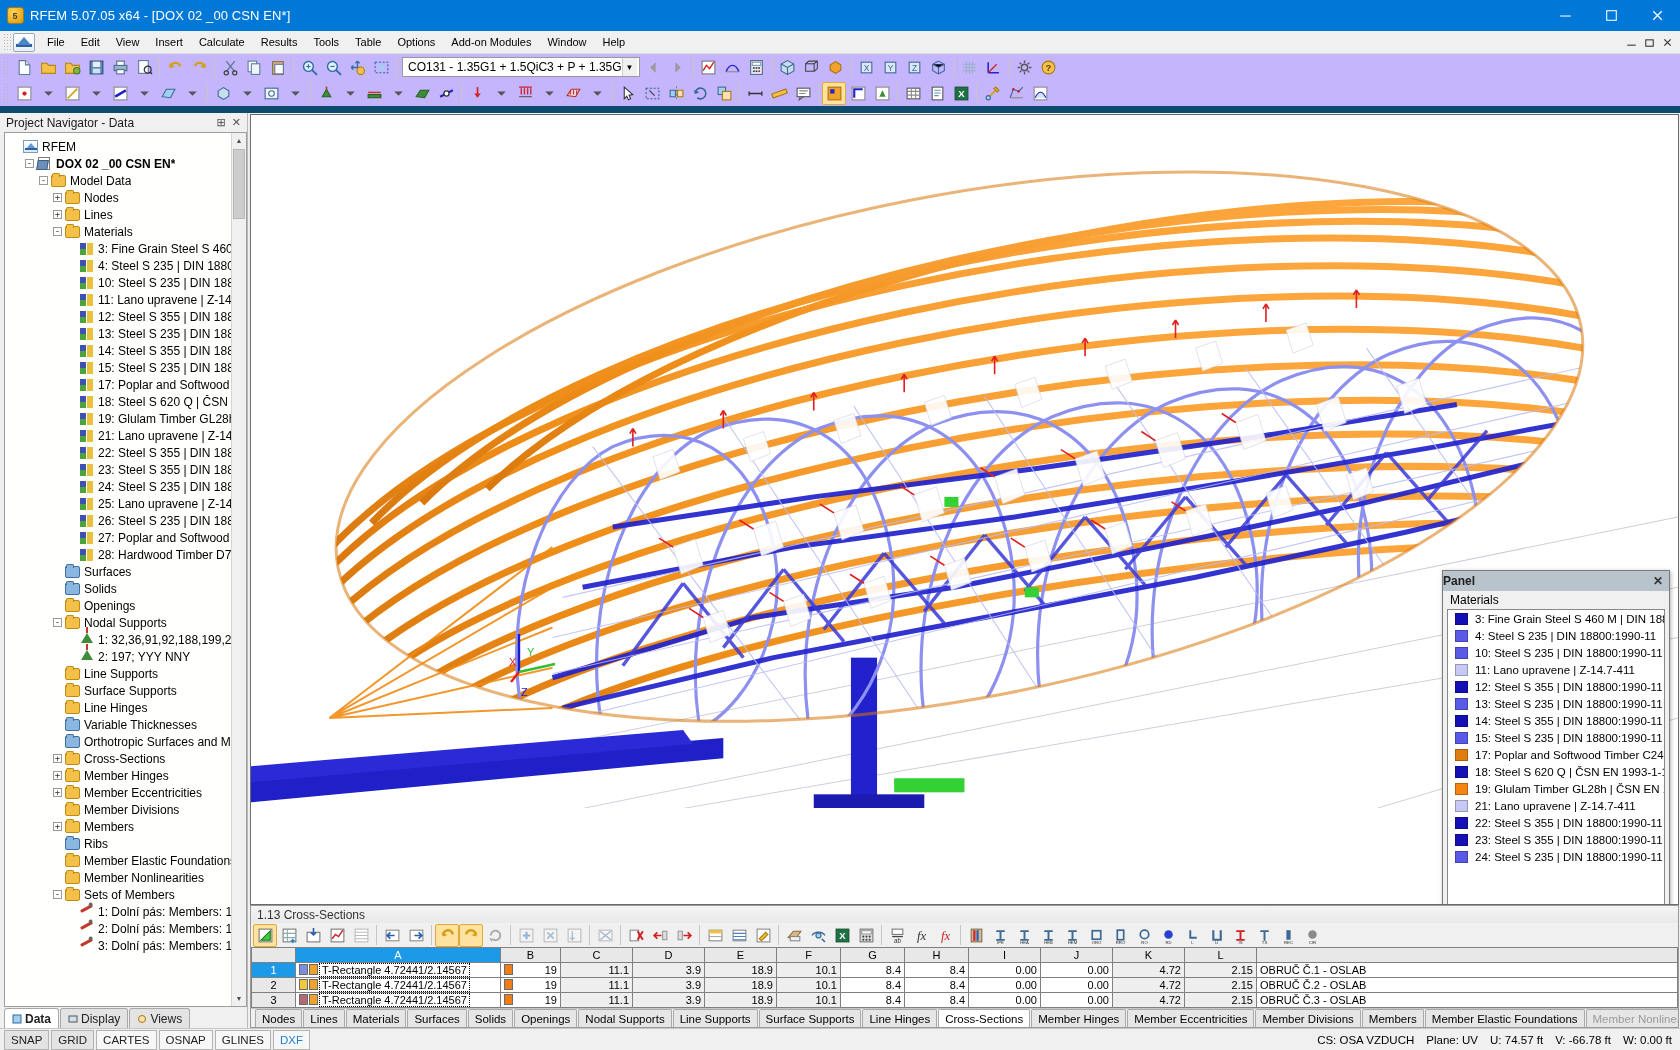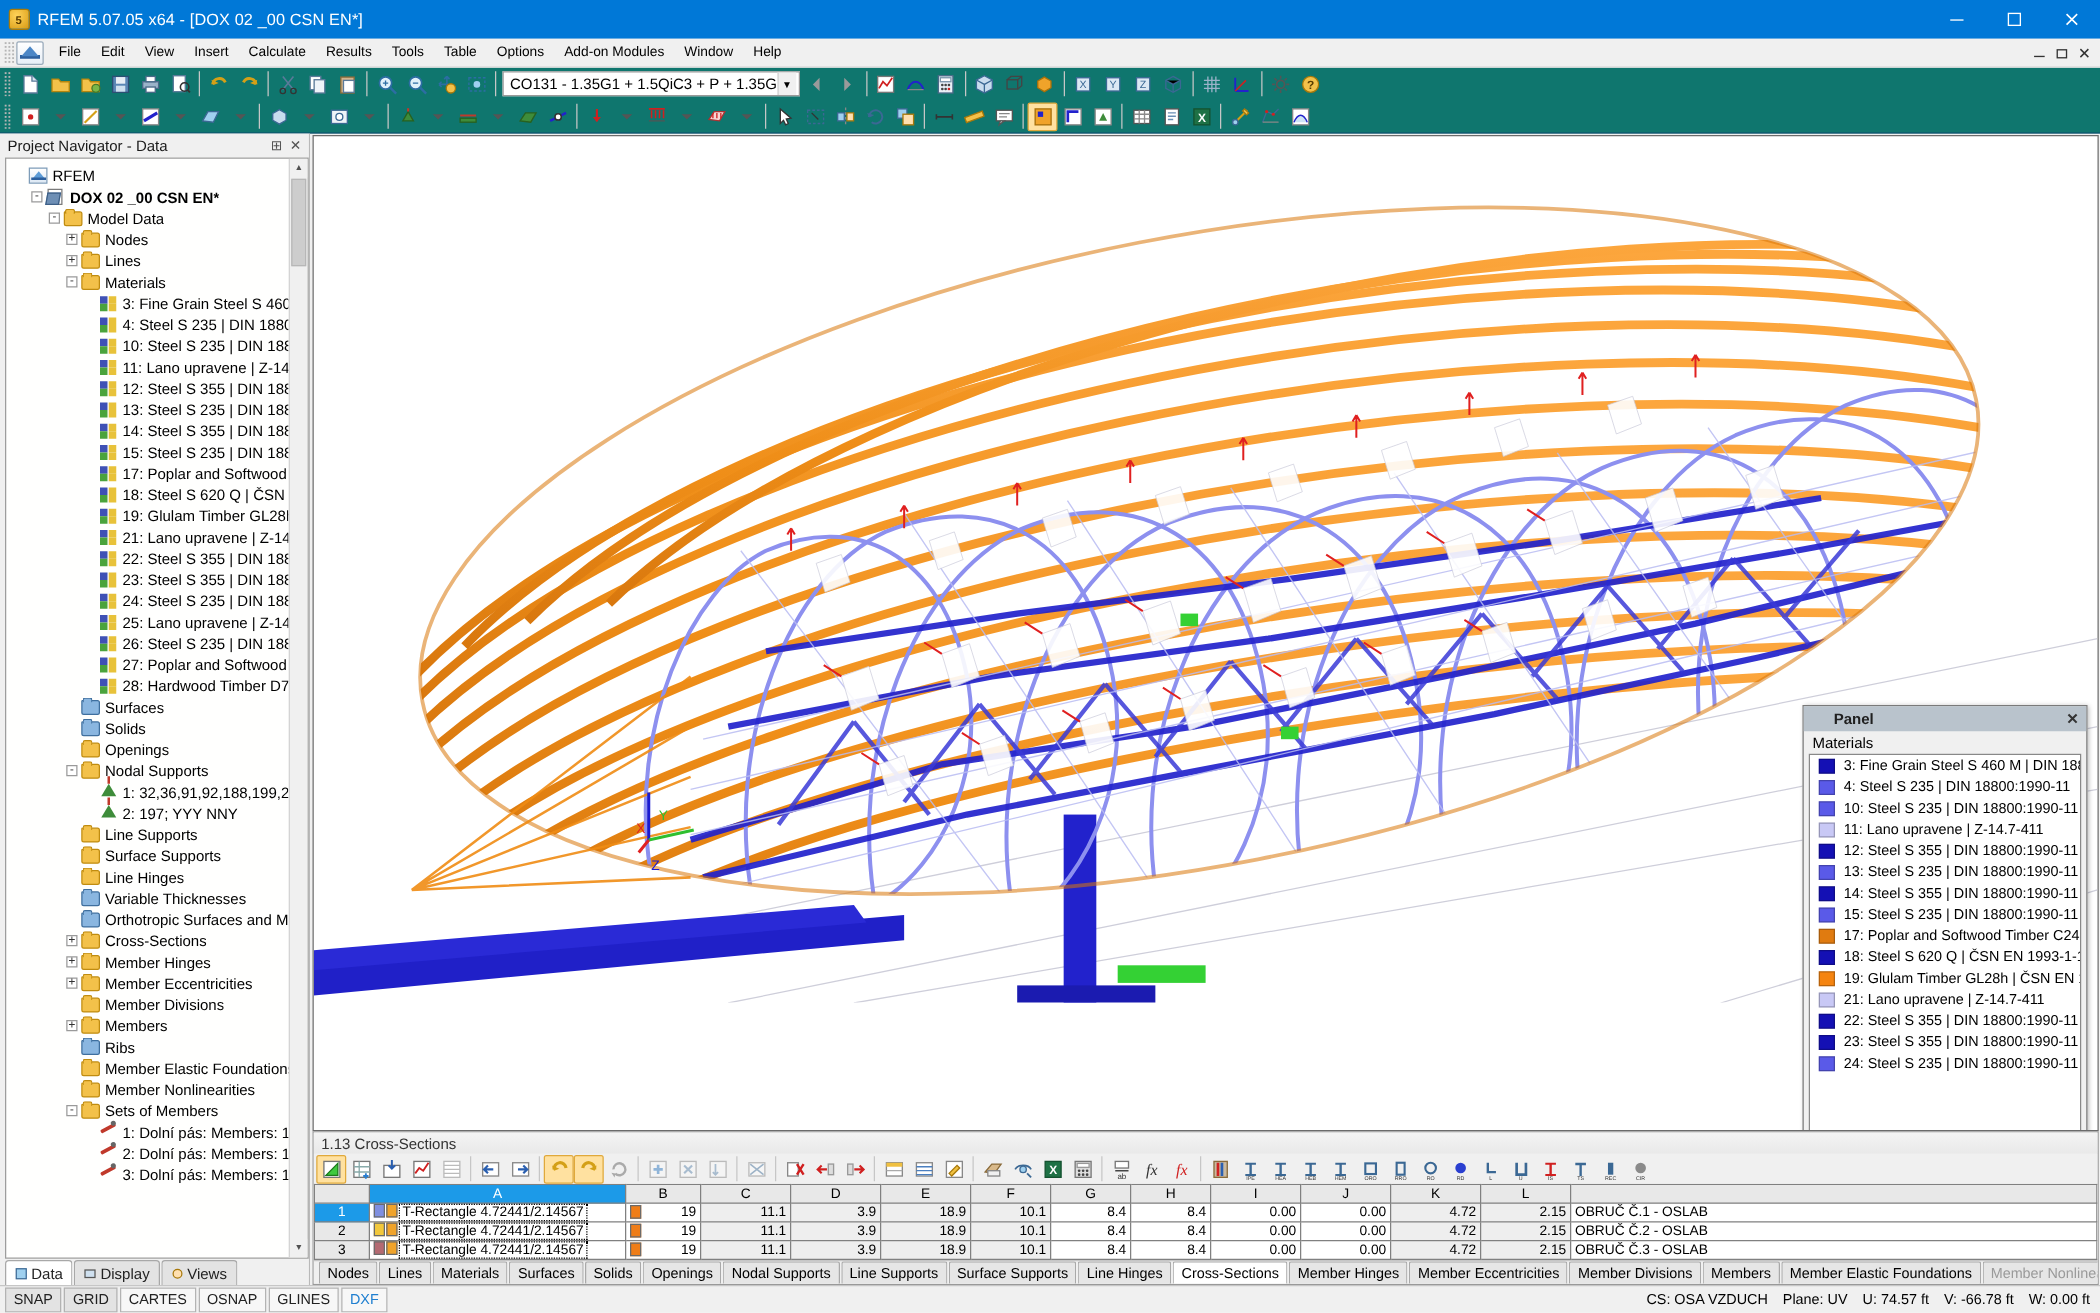--- a/index.html
+++ b/index.html
@@ -46,21 +46,21 @@
   .menu-appicon::before { content:""; position:absolute; left:2px; bottom:4px; width:16px; height:3px;
     background:#2b5f9e; }
   .menu-appicon::after { content:""; position:absolute; left:3px; top:3px; width:0; height:0;
     border-left:7px solid transparent; border-right:7px solid transparent; border-bottom:8px solid #4b86c6; }
   .menuitem { padding: 3px 8px; font-size: 11px; color: #000; white-space: nowrap; }
   .menubar .mdi-btns { margin-left: auto; display: flex; padding-right: 4px; gap: 1px; }
   .mdi-btn { width: 17px; height: 17px; display:flex; align-items:center; justify-content:center;
     font-size: 11px; color:#333; }
 
   
-  .toolbars { background: #0f766e; border-bottom: 1px solid #0c4a6e; flex: 0 0 auto; }
+  .toolbars { background: #c4b5fd; border-bottom: 7px solid #0c4a6e; flex: 0 0 auto; }
   .toolbar-row { display: flex; align-items: center; height: 26px; padding: 1px 2px; }
   .tgrip { width: 6px; height: 20px; margin: 0 3px 0 1px;
     background-image: radial-gradient(#b5b5b5 1px, transparent 1px); background-size: 3px 3px; }
   .tbtn {
     width: 24px; height: 23px; margin: 0 0px; border: 1px solid transparent; border-radius: 2px;
     display: flex; align-items: center; justify-content: center; position: relative;
   }
   .tbtn.active { background: #ffe1a0; border-color: #e0a93b; }
   .tsep { width: 1px; height: 20px; background: #c6c6c6; margin: 0 3px; }
   .ico { width: 17px; height: 17px; display: block; }
@@ -127,21 +127,21 @@
   .doc-ico::after { content:""; position:absolute; left:-2px; top:2px; width:9px; height:8px; background:#6e8fb5;
     transform: skewX(-10deg); border:1px solid #3d5f86; }
 
   .tree-vscroll { position:absolute; right:0; top:0; bottom:0; width:15px; background:#f0f0f0; border-left:1px solid #d4d4d4; }
   .tvs-up, .tvs-dn { height:15px; display:flex;align-items:center;justify-content:center;font-size:7px;color:#505050;background:#f0f0f0;}
   .tvs-thumb { position:absolute; left:1px; right:1px; top:16px; height:70px; background:#cdcdcd; border:1px solid #b7b7b7; }
 
   .sb-tabs { height: 21px; display: flex; align-items: flex-end; gap: 1px; padding-left: 4px; background:#f0f0f0; }
   .sbtab { height: 20px; display: flex; align-items: center; gap: 3px; padding: 0 7px; font-size: 12px;
     border: 1px solid #a8a8a8; border-bottom: none; background: #e3e3e3; border-radius: 3px 3px 0 0; color:#222; }
-  .sbtab.sel { background: #ffffff; font-weight: normal; }
+  .sbtab.sel { background: #ffffff; font-weight: bold; }
   .sbtab .dot { width: 10px; height: 10px; }
 
   
   .viewwrap { flex: 1 1 auto; display: flex; flex-direction: column; min-width: 0; padding: 1px 1px 0 2px; }
   .viewport { flex: 1 1 auto; position: relative; background: #ffffff; border: 1px solid #6b6b6b; overflow: hidden; min-height:0;}
   .axis { position:absolute; left:258px; bottom:200px; width: 80px; height: 80px; }
 
   
   .tablepanel { flex: 0 0 auto; background: #f0f0f0; border: 1px solid #999; border-top:1px solid #999; }
   .tp-title { height: 17px; display: flex; align-items: center; padding-left: 6px; font-size: 12px; color:#333;
@@ -164,21 +164,21 @@
     border-top: 1px solid #c6c6c6; overflow:hidden; }
   .btab { display:flex; align-items:center; padding: 0 6px; font-size: 11.5px; border:1px solid #a9a9a9;
     border-bottom:none; background:#e6e6e6; border-radius:2px 2px 0 0; color:#000; white-space:nowrap;}
   .btab.sel { background:#fff; }
   .btab.dim { color:#9a9a9a; }
 
   
   .float-panel { position: absolute; right: 8px; top: 455px; width: 228px; height: 450px;
     background: #f0f0f0; border: 1px solid #7a7a7a; box-shadow: 1px 1px 4px rgba(0,0,0,.3);
     display: flex; flex-direction: column; z-index: 20; }
-  .fp-title { height: 20px; background: #b9c3cc; display:flex; align-items:center; padding: 0 3px 0 24px;
+  .fp-title { height: 20px; background: #b9c3cc; display:flex; align-items:center; padding: 0 3px 0 0;
     font-size: 12px; font-weight: bold; color: #202020; }
   .fp-close { margin-left:auto; width:16px;height:16px; display:flex;align-items:center;justify-content:center;
     font-size:12px; color:#333; }
   .fp-sub { height: 18px; display:flex; align-items:center; padding-left: 7px; font-size: 12px; color:#000; }
   .fp-list { flex: 1 1 auto; background: #fff; border: 1px solid #888; margin: 0 4px; overflow: hidden; position:relative; }
   .fp-row { display:flex; align-items:center; height: 17px; padding-left: 7px; font-size: 11.5px; white-space: nowrap; }
   .fp-sw { width: 13px; height: 12px; flex:0 0 13px; margin-right: 7px; border:1px solid rgba(0,0,0,.25); }
 
   
   .statusbar { height: 22px; flex: 0 0 22px; background: #f0f0f0; display: flex; align-items: center;

